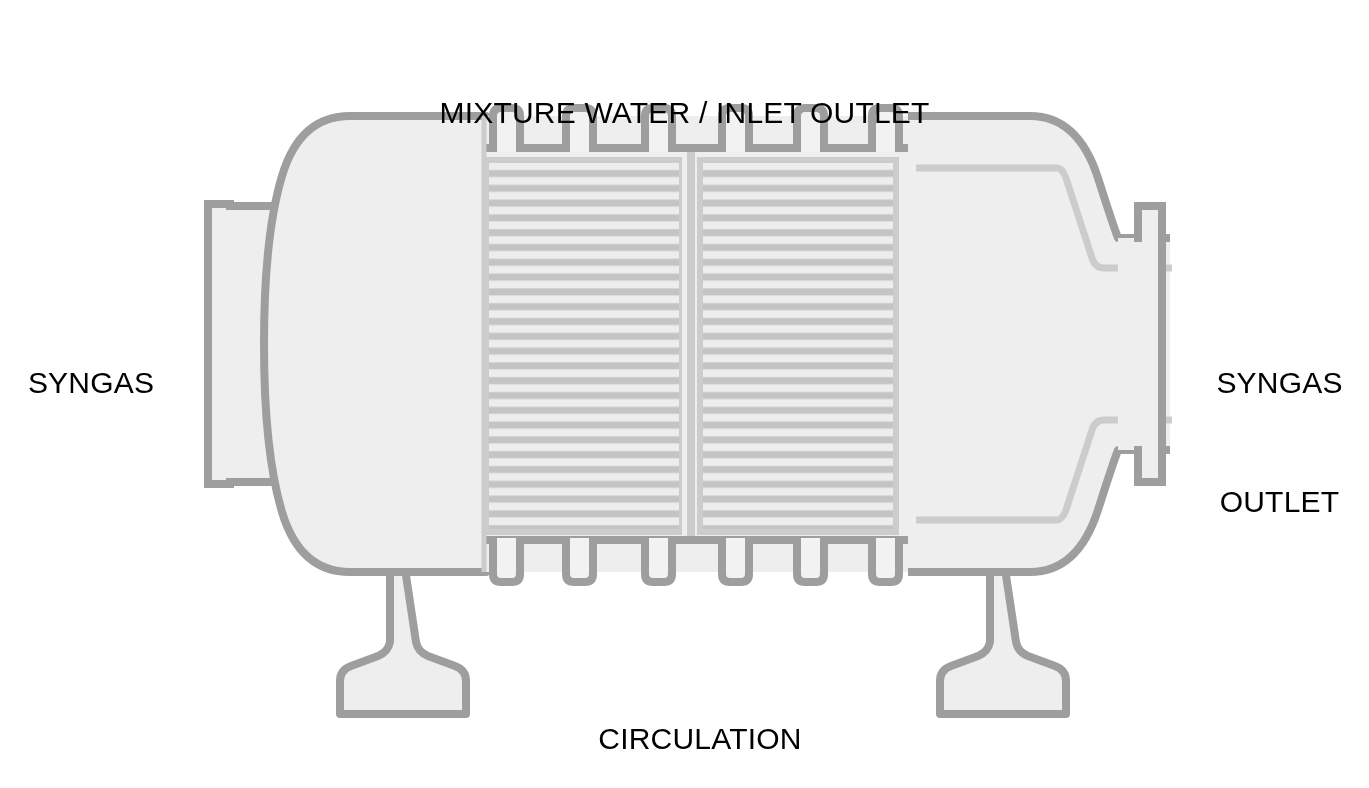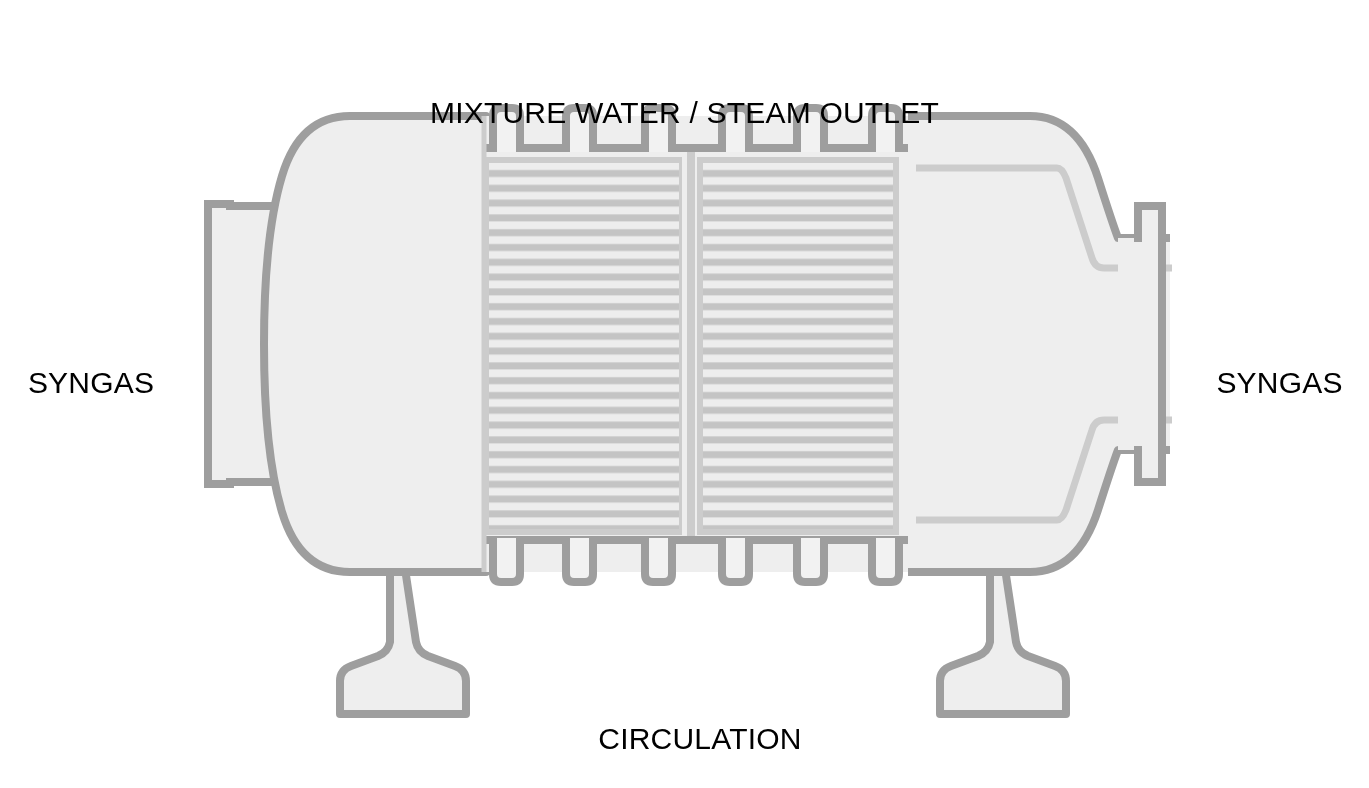--- a/index.html
+++ b/index.html
@@ -276,29 +276,30 @@
                L 1138 206
                L 1162 206
                L 1162 482
                L 1138 482
                L 1138 450" fill="none" stroke="#9e9e9e" stroke-width="8" stroke-linejoin="miter" stroke-linecap="square"></path>
     </g>
 
   </svg>
 
   <div class="lbl" id="label-top">
-    <span class="ln">MIXTURE WATER / STEAM OUTLET</span>
+    <span class="ln">MIXTURE WATER / INLET OUTLET</span>
   </div>
 
   <div class="lbl" id="label-left">
     <span class="ln">SYNGAS</span>
   </div>
 
   <div class="lbl" id="label-right">
     <span class="ln">SYNGAS</span>
+    <span class="ln">OUTLET</span>
   </div>
 
   <div class="lbl" id="label-bottom">
     <span class="ln">CIRCULATION</span>
     
   </div>
 
 </div>
 
 </body></html>

